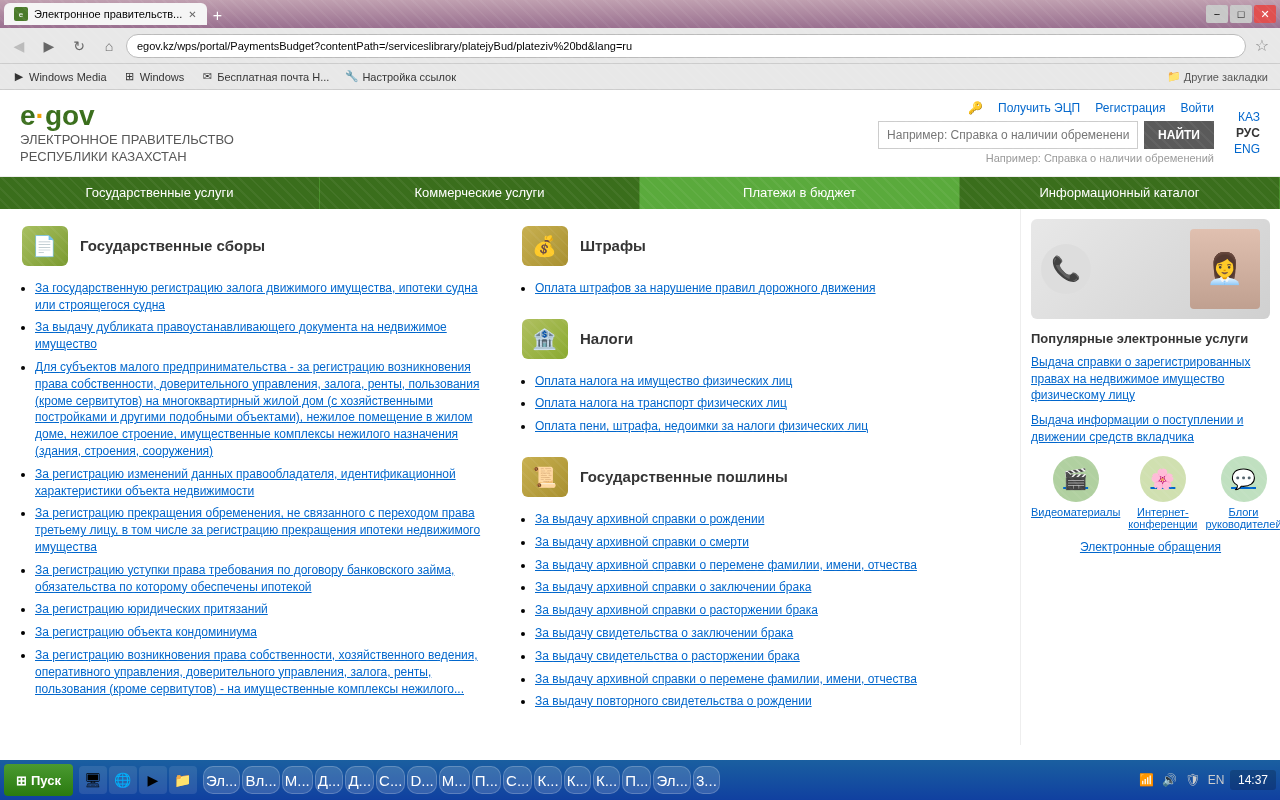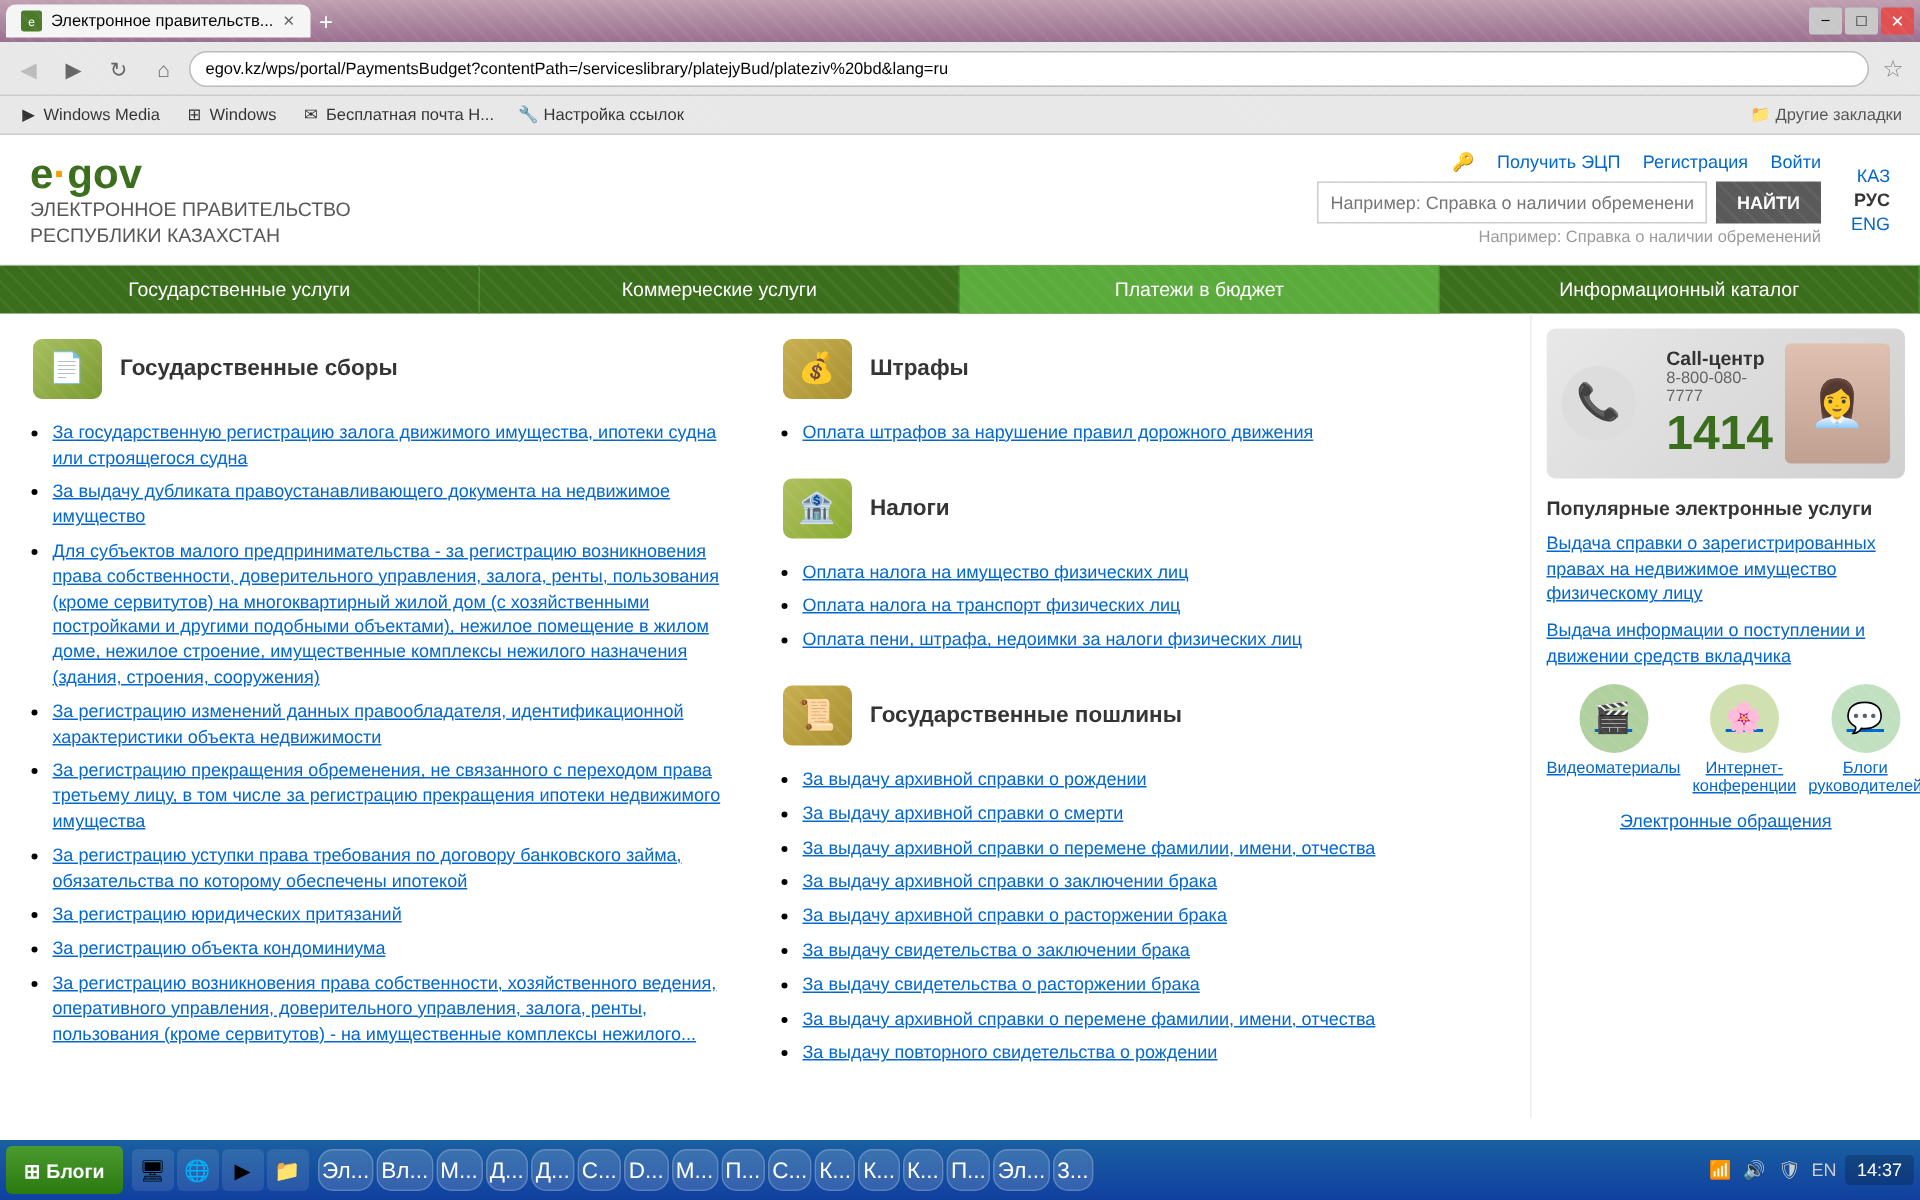--- a/index.html
+++ b/index.html
@@ -675,25 +675,20 @@
         </div>
       </div>
     </div>
 
     <div class="sidebar">
 
       <div class="call-center-box">
         <div style="flex:1;">
           <div class="call-icon">📞</div>
         </div>
-        <div class="call-info">
-          <div class="call-title">Call-центр</div>
-          <div class="call-number">8-800-080-7777</div>
-          <div class="call-big">1414</div>
-        </div>
         <div class="agent-img">👩‍💼</div>
       </div>
 
       <div>
         <div class="popular-title">Популярные электронные услуги</div>
         <a href="#" class="popular-link">Выдача справки о зарегистрированных правах на недвижимое имущество физическому лицу</a>
         <a href="#" class="popular-link">Выдача информации о поступлении и движении средств вкладчика</a>
       </div>
 
       <div class="media-row">
@@ -715,21 +710,21 @@
         <a href="#">Электронные обращения</a>
       </div>
     </div>
   </div>
 
 </div>
 
 <div class="taskbar">
   <button class="start-btn">
     <span>⊞</span>
-    <span>Блоги</span>
+    <span>Пуск</span>
   </button>
 
   <div class="taskbar-icons">
     <div class="tb-icon" title="Показать рабочий стол">🖥</div>
     <div class="tb-icon">🌐</div>
     <div class="tb-icon">▶</div>
     <div class="tb-icon">📁</div>
   </div>
 
   <div class="taskbar-tasks">

